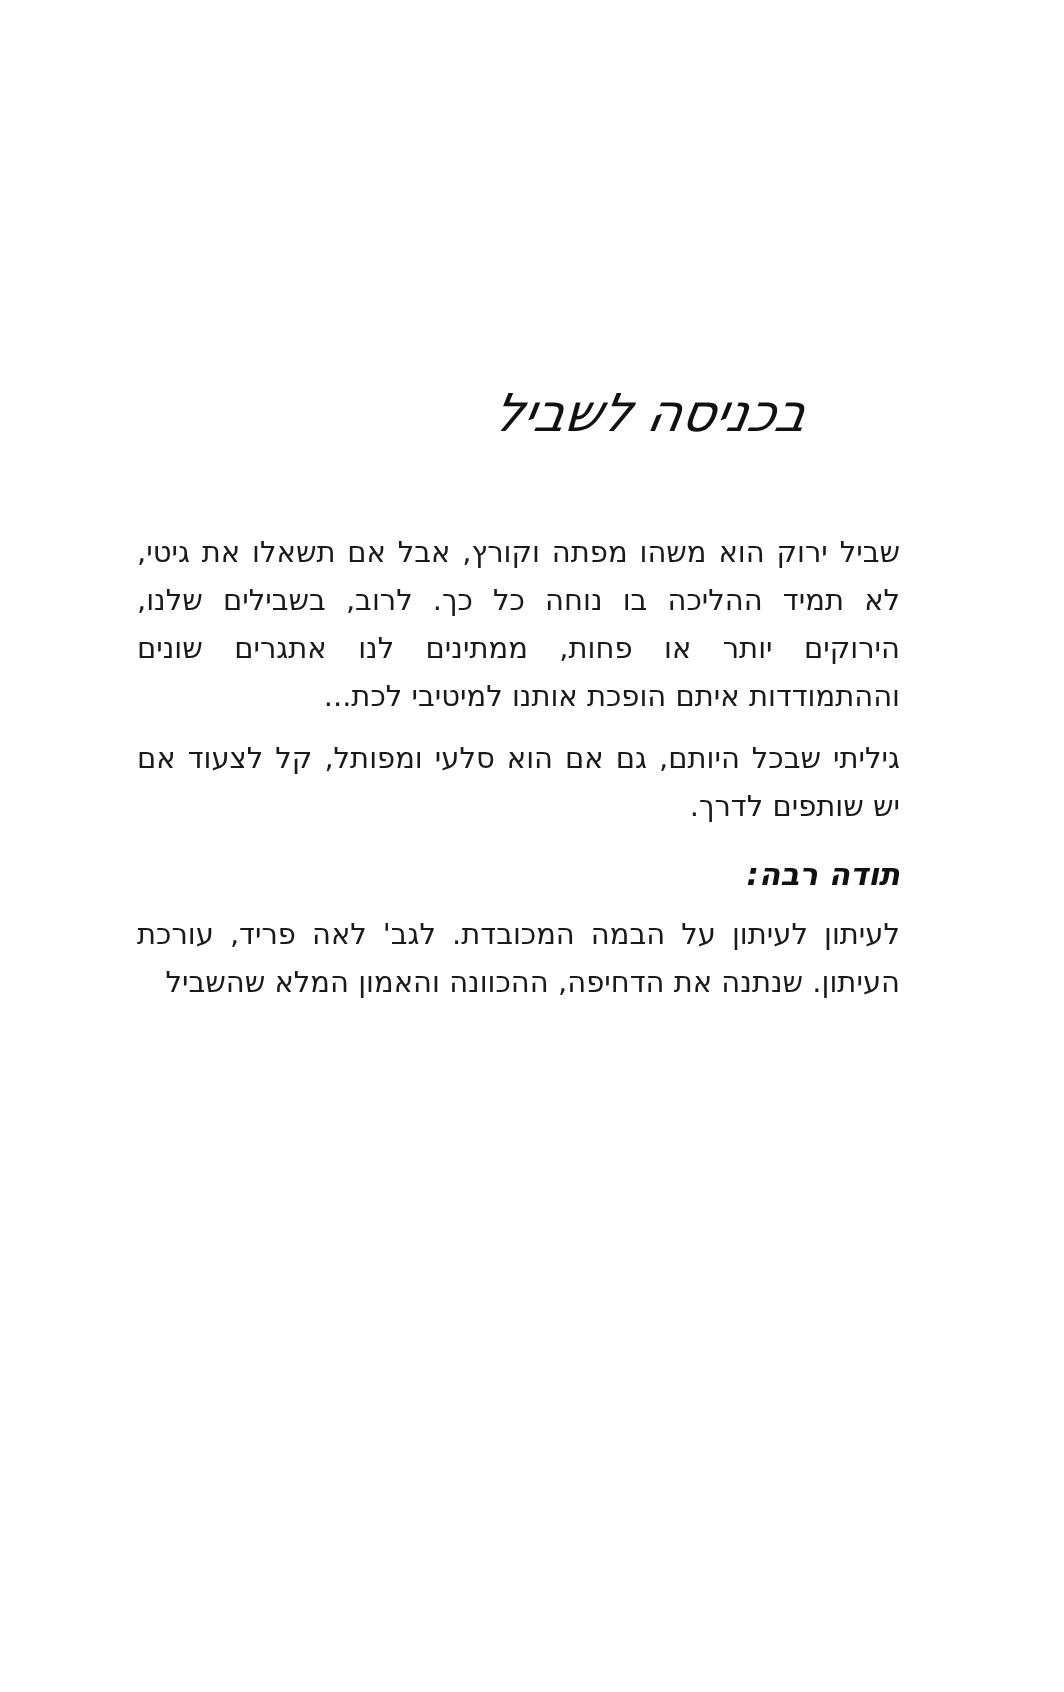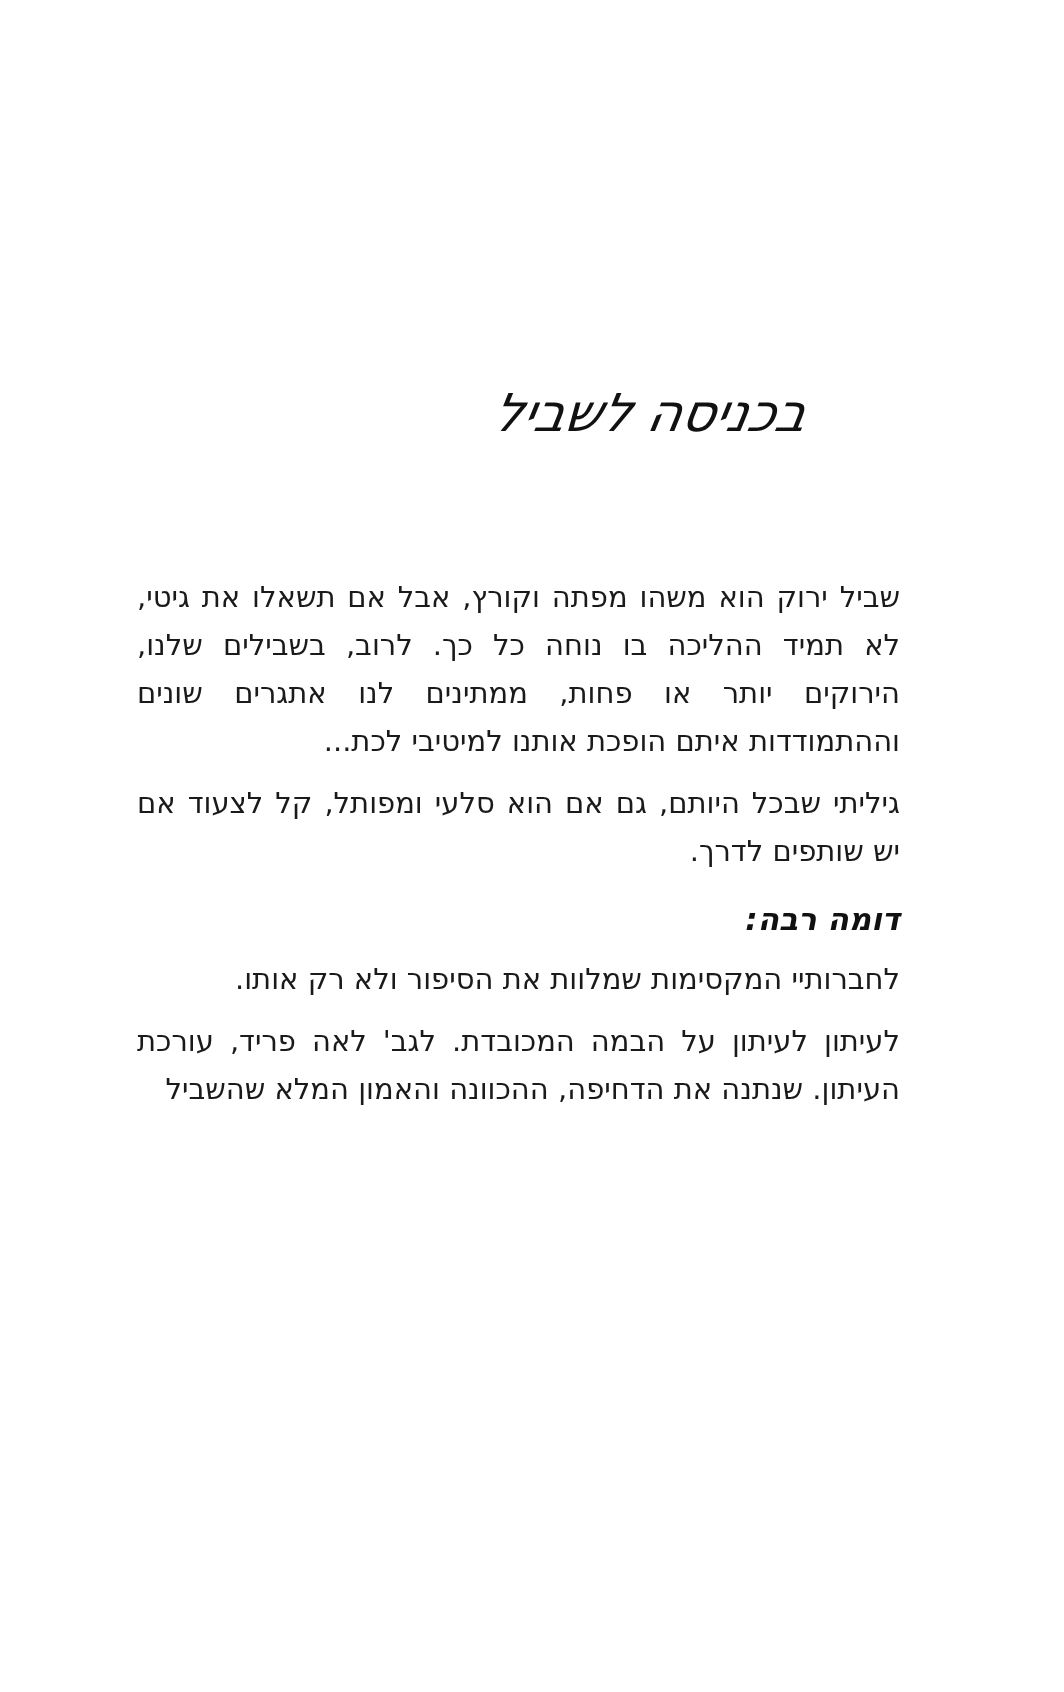--- a/index.html
+++ b/index.html
@@ -34,21 +34,20 @@
   .text-block {
     position: absolute;
     top: 528px;
     right: 164px;
     left: 137px;
     direction: rtl;
     text-align: justify;
     font-size: 29px;
     line-height: 48px;
     color: #1a1a1a;
-    margin-top: 45px;
   }
   .text-block p {
     margin: 0 0 14px 0;
   }
   .thanks-heading {
     margin: 20px 0 12px 0;
     font-size: 31px;
     line-height: 48px;
     font-weight: bold;
     font-style: italic;
@@ -65,23 +64,22 @@
 
   <div class="text-block">
 
     <p>שביל ירוק הוא משהו מפתה וקורץ, אבל אם תשאלו את גיטי, לא תמיד ההליכה בו נוחה כל כך. לרוב, בשבילים שלנו, הירוקים יותר או פחות, ממתינים לנו אתגרים שונים וההתמודדות איתם הופכת אותנו למיטיבי לכת...</p>
 
 
 
     <p>גיליתי שבכל היותם, גם אם הוא סלעי ומפותל, קל לצעוד אם יש שותפים לדרך.</p>
 
 
-    <h2 class="thanks-heading">דומה רבה:</h2>
+    <h2 class="thanks-heading">תודה רבה:</h2>
 
 
-    <p>לחברותיי המקסימות שמלוות את הסיפור ולא רק אותו.</p>
 
 
     <p>לעיתון לעיתון על הבמה המכובדת. לגב' לאה פריד, עורכת העיתון. שנתנה את הדחיפה, ההכוונה והאמון המלא שהשביל</p>
 
   </div>
 
 </div>
 
 </body></html>

